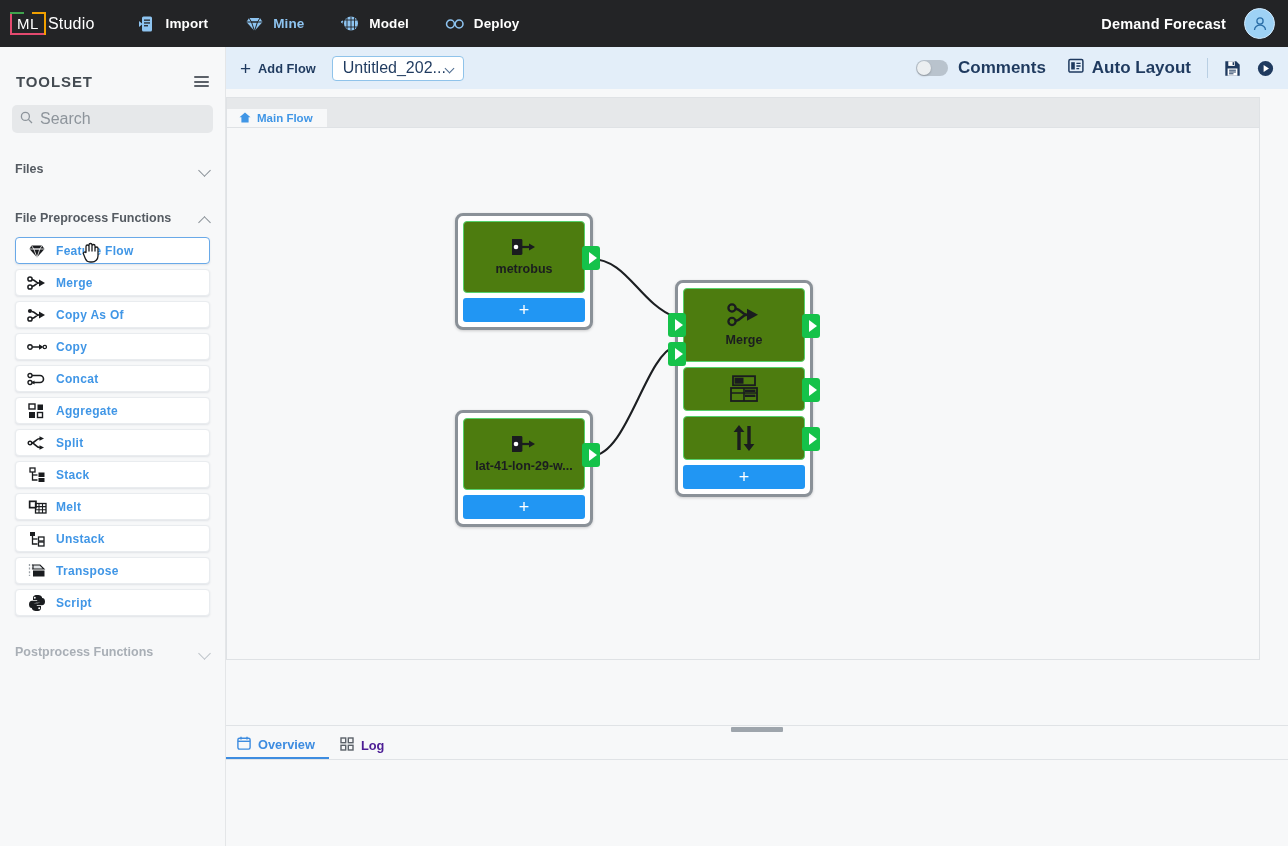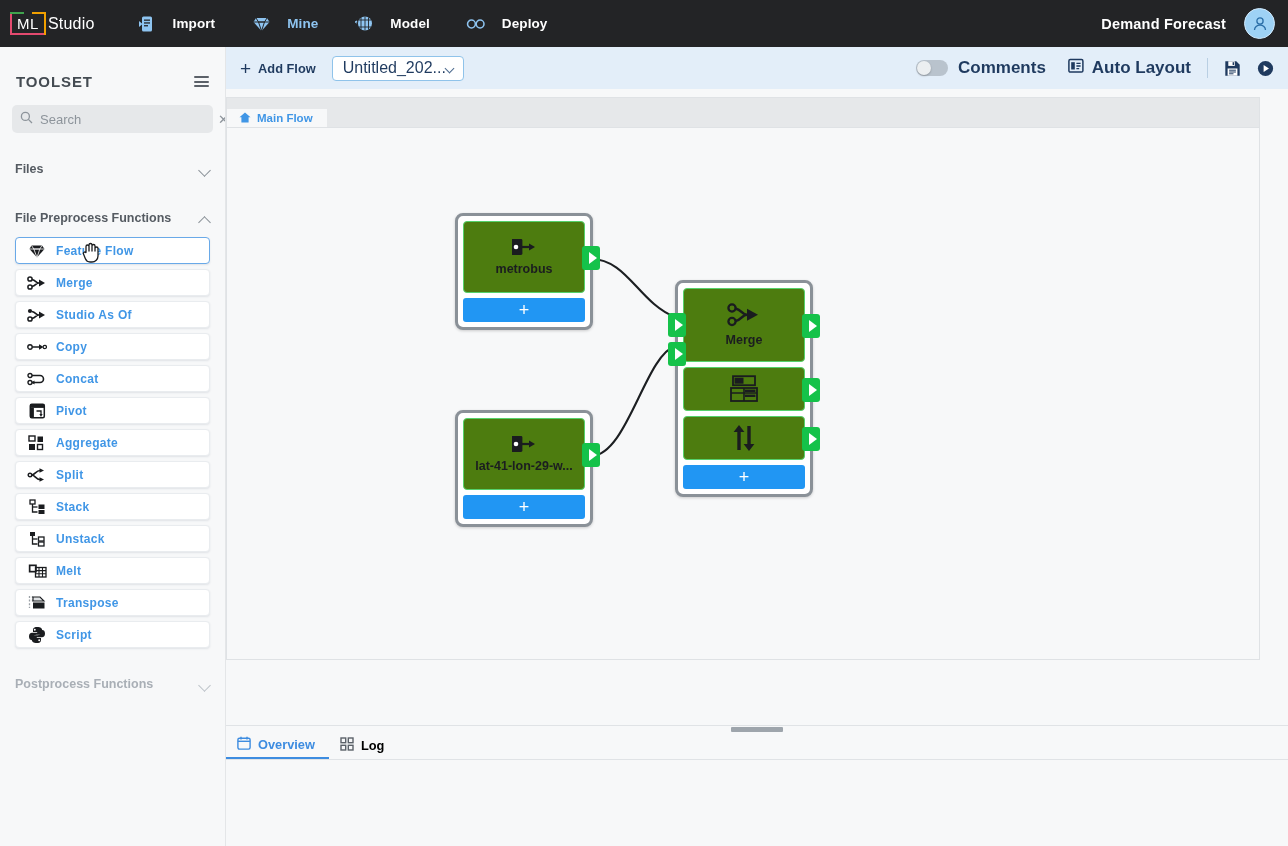--- a/index.html
+++ b/index.html
@@ -33,21 +33,21 @@
   }
   .logo-mark .edge { position: absolute; }
   .logo-mark .e-l { left: 0; top: 0; width: 2px; height: 23px; background: #e34a6f; }
   .logo-mark .e-b { left: 0; bottom: 0; width: 36px; height: 2px; background: #e34a6f; }
   .logo-mark .e-r { right: 0; top: 0; width: 2px; height: 23px; background: #f0a000; }
   .logo-mark .e-t1 { left: 0; top: 0; width: 14px; height: 2px; background: #3fa34d; }
   .logo-mark .e-t2 { right: 0; top: 0; width: 14px; height: 2px; background: #f0a000; }
   .logo-word { color: #ffffff; font-size: 16px; font-weight: 400; letter-spacing: .2px; }
 
   .navitem {
-    display: flex; align-items: center; gap: 16px;
+    display: flex; align-items: center; gap: 9px;
     margin-right: 36px; cursor: pointer;
     height: 47px;
   }
   .navitem .nav-ico { width: 20px; height: 20px; display:flex; align-items:center; justify-content:center; }
   .navitem .nav-lbl { font-size: 13.5px; font-weight: bold; letter-spacing: .1px; }
   .nav-white .nav-lbl { color: #ffffff; }
   .nav-blue .nav-lbl { color: #8ec4f0; }
 
   .project-title {
     position: absolute; right: 62px; top: 0; height: 47px;
@@ -84,21 +84,21 @@
 
   .search-box {
     margin: 15px 12px 0 12px;
     height: 28px; border-radius: 5px;
     background: #e6e8ea;
     display: flex; align-items: center;
     padding: 0 8px;
   }
   .search-box input {
     flex: 1; border: none; outline: none; background: transparent;
-    font-size: 13px; color: #3c4248;
+    font-size: 16px; color: #3c4248;
     font-family: "Liberation Sans", sans-serif;
     padding-left: 7px;
   }
   .search-box input::placeholder { color: #8d949b; }
   .search-clear { color: #8d949b; font-size: 13px; cursor: pointer; padding: 0 2px; }
 
   .section-head {
     display: flex; align-items: center; justify-content: space-between;
     padding: 0 14px 0 15px;
     height: 26px; margin-top: 23px; cursor: pointer;
@@ -262,21 +262,21 @@
 
   .bottom-tabs {
     position: absolute; left: 0; top: 686px; width: 1062px; height: 27px;
     display: flex; align-items: flex-end; background: #f7f8f9;
     border-bottom: 1px solid #e0e3e6;
   }
   .btab {
     display: flex; align-items: center; gap: 7px;
     height: 27px; padding: 0 14px 0 11px; cursor: pointer;
   }
-  .btab .bt-lbl { font-size: 12.8px; font-weight: bold; color: #000000; }
+  .btab .bt-lbl { font-size: 12.8px; font-weight: bold; color: #4c1d95; }
   .btab.active { border-bottom: 2px solid #3d8ce0; }
   .btab.active .bt-lbl { color: #3d8ce0; }
 
   .bottom-panel {
     position: absolute; left: 0; top: 713px; width: 1062px; height: 86px;
     background: #f7f8f9;
   }
 </style>
 </head>
 <body>
@@ -416,21 +416,21 @@
 
       <div class="tool-item">
         <span class="ti-ico">
           <svg width="20" height="14" viewBox="0 0 20 14">
             <circle cx="3" cy="3" r="2.1" fill="#1a1c1f"></circle>
             <circle cx="3" cy="11" r="2.1" fill="none" stroke="#1a1c1f" stroke-width="1.5"></circle>
             <path d="M5 3.5 C9 4.5 9 7 12 7 M5 10.5 C9 9.5 9 7 12 7" fill="none" stroke="#1a1c1f" stroke-width="1.6"></path>
             <path d="M12 3.5 L18 7 L12 10.5 Z" fill="#1a1c1f"></path>
           </svg>
         </span>
-        <span class="ti-lbl">Studio As Of</span>
+        <span class="ti-lbl">Copy As Of</span>
       </div>
 
       <div class="tool-item">
         <span class="ti-ico">
           <svg width="20" height="10" viewBox="0 0 20 10">
             <circle cx="3" cy="5" r="2.2" fill="none" stroke="#1a1c1f" stroke-width="1.4"></circle>
             <line x1="5.2" y1="5" x2="13" y2="5" stroke="#1a1c1f" stroke-width="1.5"></line>
             <path d="M12 2.2 L16.5 5 L12 7.8 Z" fill="#1a1c1f"></path>
             <circle cx="17.8" cy="5" r="1.7" fill="none" stroke="#1a1c1f" stroke-width="1.2"></circle>
           </svg>
@@ -443,32 +443,20 @@
           <svg width="20" height="14" viewBox="0 0 20 14">
             <circle cx="3" cy="3.5" r="2" fill="none" stroke="#1a1c1f" stroke-width="1.4"></circle>
             <circle cx="3" cy="10.5" r="2" fill="none" stroke="#1a1c1f" stroke-width="1.4"></circle>
             <path d="M5 3.5 H13 a3 3 0 0 1 0 7 H5" fill="none" stroke="#1a1c1f" stroke-width="1.6"></path>
             <path d="M7.5 8.5 L4.5 10.5 L7.5 12.5 Z" fill="#1a1c1f"></path>
           </svg>
         </span>
         <span class="ti-lbl">Concat</span>
       </div>
 
-      <div class="tool-item">
-        <span class="ti-ico">
-          <svg width="17" height="16" viewBox="0 0 17 16">
-            <rect x="1.3" y="1.3" width="14" height="13.5" rx="1.5" fill="none" stroke="#1a1c1f" stroke-width="1.5"></rect>
-            <rect x="1.3" y="1.3" width="14" height="3.6" fill="#1a1c1f"></rect>
-            <rect x="1.3" y="4.9" width="3.6" height="9.9" fill="#1a1c1f"></rect>
-            <path d="M7.5 8 h4.5 v4.3" fill="none" stroke="#1a1c1f" stroke-width="1.3"></path>
-            <path d="M13.6 11 L12 14 L10.4 11 Z" fill="#1a1c1f"></path>
-          </svg>
-        </span>
-        <span class="ti-lbl">Pivot</span>
-      </div>
 
       <div class="tool-item">
         <span class="ti-ico">
           <svg width="18" height="16" viewBox="0 0 18 16">
             <rect x="1" y="1" width="6" height="5" fill="none" stroke="#1a1c1f" stroke-width="1.4"></rect>
             <rect x="9.5" y="1.5" width="5.5" height="5.5" fill="#1a1c1f"></rect>
             <rect x="1" y="9" width="6" height="6" fill="#1a1c1f"></rect>
             <rect x="9.5" y="9.5" width="5" height="5" fill="none" stroke="#1a1c1f" stroke-width="1.4"></rect>
           </svg>
         </span>
@@ -495,41 +483,41 @@
             <path d="M3.5 8 H8.5" fill="none" stroke="#1a1c1f" stroke-width="1.3"></path>
             <rect x="9.5" y="5.5" width="6" height="4.5" fill="#1a1c1f"></rect>
             <rect x="9.5" y="11" width="6" height="4" fill="#1a1c1f"></rect>
           </svg>
         </span>
         <span class="ti-lbl">Stack</span>
       </div>
 
       <div class="tool-item">
         <span class="ti-ico">
+          <svg width="19" height="15" viewBox="0 0 19 15">
+            <rect x="0.8" y="1.5" width="8" height="8" fill="#1a1c1f"></rect>
+            <rect x="2.5" y="3.2" width="4.6" height="4.6" fill="#ffffff"></rect>
+            <rect x="7.5" y="4.5" width="10.5" height="9.5" fill="none" stroke="#1a1c1f" stroke-width="1.3"></rect>
+            <path d="M7.5 7.6 H18 M7.5 10.8 H18 M11 4.5 V14 M14.5 4.5 V14" stroke="#1a1c1f" stroke-width="1.1"></path>
+          </svg>
+        </span>
+        <span class="ti-lbl">Melt</span>
+      </div>
+
+      <div class="tool-item">
+        <span class="ti-ico">
           <svg width="17" height="16" viewBox="0 0 17 16">
             <rect x="1" y="1" width="5" height="4" fill="#1a1c1f"></rect>
             <path d="M3.5 5 V13 H8.5" fill="none" stroke="#1a1c1f" stroke-width="1.3"></path>
             <path d="M3.5 8 H8.5" fill="none" stroke="#1a1c1f" stroke-width="1.3"></path>
             <rect x="9.5" y="6" width="5.5" height="4" fill="none" stroke="#1a1c1f" stroke-width="1.3"></rect>
             <rect x="9.5" y="11" width="5.5" height="4" fill="none" stroke="#1a1c1f" stroke-width="1.3"></rect>
           </svg>
         </span>
         <span class="ti-lbl">Unstack</span>
-      </div>
-
-      <div class="tool-item">
-        <span class="ti-ico">
-          <svg width="19" height="15" viewBox="0 0 19 15">
-            <rect x="0.8" y="1.5" width="8" height="8" fill="#1a1c1f"></rect>
-            <rect x="2.5" y="3.2" width="4.6" height="4.6" fill="#ffffff"></rect>
-            <rect x="7.5" y="4.5" width="10.5" height="9.5" fill="none" stroke="#1a1c1f" stroke-width="1.3"></rect>
-            <path d="M7.5 7.6 H18 M7.5 10.8 H18 M11 4.5 V14 M14.5 4.5 V14" stroke="#1a1c1f" stroke-width="1.1"></path>
-          </svg>
-        </span>
-        <span class="ti-lbl">Melt</span>
       </div>
 
       <div class="tool-item">
         <span class="ti-ico">
           <svg width="19" height="15" viewBox="0 0 19 15">
             <path d="M1.5 1 V13" stroke="#9aa0a6" stroke-width="1.3" stroke-dasharray="2 1.6"></path>
             <path d="M4.5 1 V7" stroke="#9aa0a6" stroke-width="1.3" stroke-dasharray="2 1.6"></path>
             <path d="M5 2 H12 L16 6 H5 Z" fill="#dfe2e5" stroke="#1a1c1f" stroke-width="1.1"></path>
             <rect x="5" y="7.5" width="11.5" height="6" fill="#1a1c1f"></rect>
           </svg>

